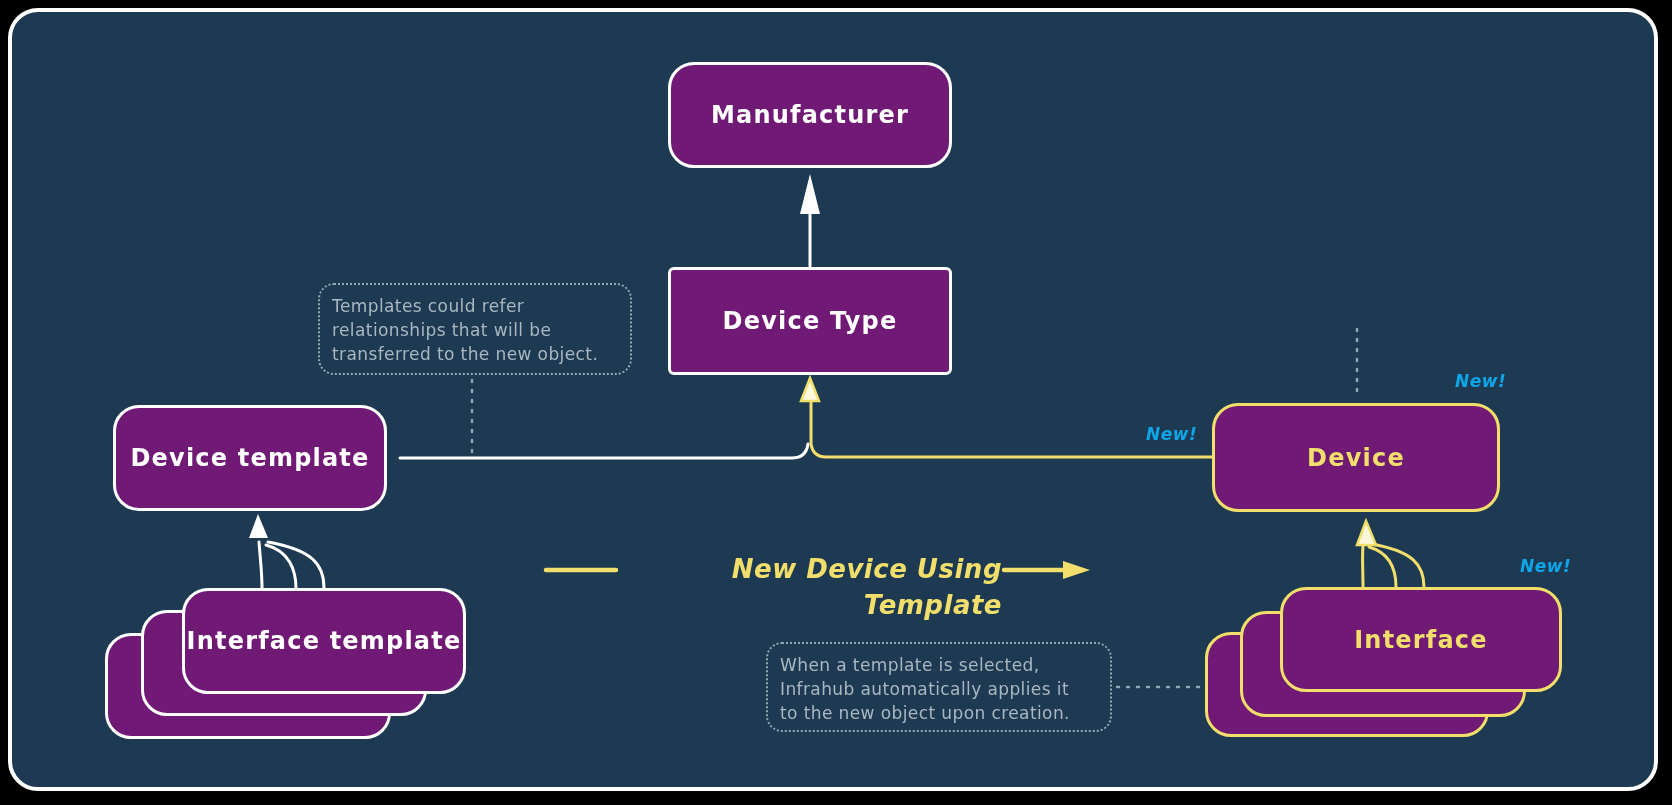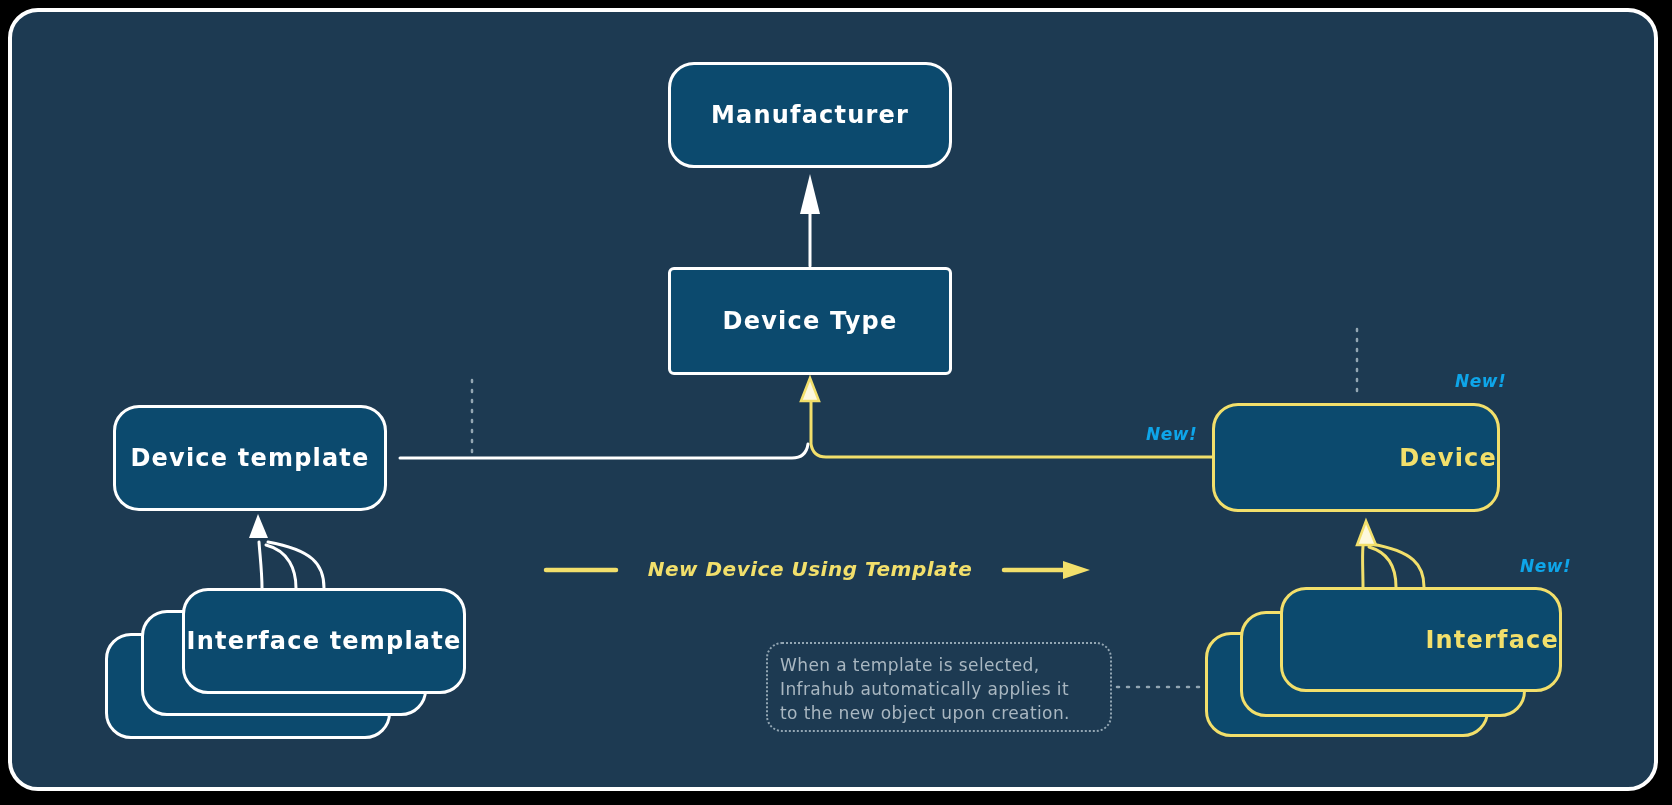--- a/index.html
+++ b/index.html
@@ -1,25 +1,25 @@
 <!DOCTYPE html>
 <html><head>
 <meta charset="utf-8">
 <style>
   html,body{margin:0;padding:0;background:#000;width:1672px;height:805px;overflow:hidden;}
   .stage{position:absolute;left:0;top:0;width:1672px;height:805px;font-family:"DejaVu Sans",sans-serif;}
   .card{position:absolute;left:8px;top:8px;width:1650px;height:783px;background:#1d3a52;border:4px solid #ffffff;border-radius:30px;box-sizing:border-box;}
   svg.connectors{position:absolute;left:0;top:0;width:1672px;height:805px;pointer-events:none;}
-  .node{position:absolute;box-sizing:border-box;border-radius:26px;background:#0c4a6e;display:flex;align-items:center;justify-content:center;text-align:center;}
+  .node{position:absolute;box-sizing:border-box;border-radius:26px;background:#701a75;display:flex;align-items:center;justify-content:center;text-align:center;}
   .node.white{border:3.5px solid #ffffff;color:#ffffff;}
-  .node.yellow{border:3.5px solid #f2df6b;color:#f2df6b;justify-content:flex-end;}
+  .node.yellow{border:3.5px solid #f2df6b;color:#f2df6b;}
   .node .lbl{font-size:24px;font-weight:bold;letter-spacing:1.2px;}
   .annotation{position:absolute;box-sizing:border-box;border:2.5px dotted #93a6b3;border-radius:16px;color:#a9b7c1;font-size:17px;line-height:1.42;letter-spacing:.4px;padding:9px 12px;white-space:pre;}
   .newtag{position:absolute;color:#0ea5e9;font-size:17px;font-weight:bold;font-style:italic;letter-spacing:.5px;}
-  .flowlabel{position:absolute;left:618px;top:551px;width:384px;height:36px;line-height:36px;text-align:center;color:#f2df6b;font-size:20px;font-weight:bold;font-style:italic;letter-spacing:.5px;}
+  .flowlabel{position:absolute;left:618px;top:551px;width:384px;height:36px;line-height:36px;text-align:right;color:#f2df6b;font-size:26px;font-weight:bold;font-style:italic;letter-spacing:.5px;}
 </style>
 </head>
 <body>
 
 <div class="stage">
   <div class="card"></div>
 
   <svg class="connectors" viewBox="0 0 1672 805">
 
     <g>
@@ -80,20 +80,23 @@
   <div class="node yellow" style="left:1212px;top:403px;width:288px;height:109px;">
     <span class="lbl">Device</span>
   </div>
 
   <div class="node yellow" style="left:1205px;top:632px;width:284px;height:105px;"></div>
   <div class="node yellow" style="left:1240px;top:611px;width:286px;height:106px;"></div>
   <div class="node yellow" style="left:1280px;top:587px;width:282px;height:105px;">
     <span class="lbl">Interface</span>
   </div>
 
+  <div class="annotation" style="left:318px;top:283px;width:314px;height:92px;">Templates could refer
+relationships that will be
+transferred to the new object.</div>
 
 
   <div class="annotation" style="left:766px;top:642px;width:346px;height:90px;">When a template is selected,
 Infrahub automatically applies it
 to the new object upon creation.</div>
 
   <div class="flowlabel">New Device Using Template</div>
 
   <div class="newtag" style="left:1146px;top:424px;">New!</div>
   <div class="newtag" style="left:1455px;top:371px;">New!</div>

